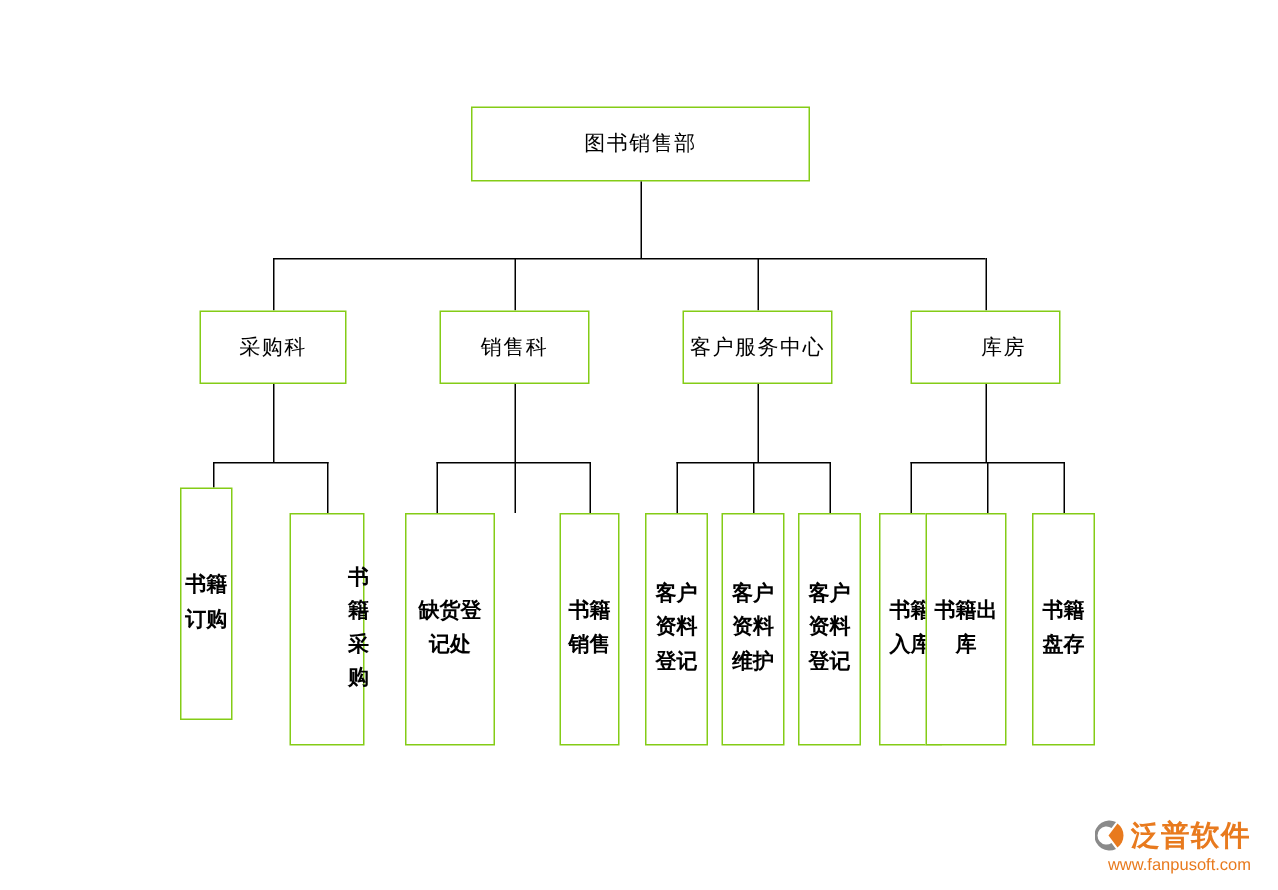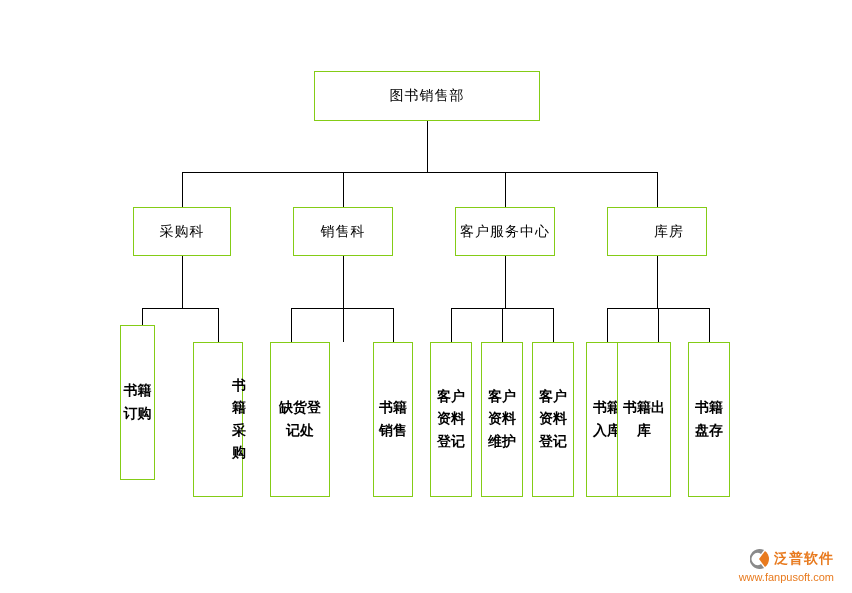--- a/index.html
+++ b/index.html
@@ -45,21 +45,21 @@
     font-family: "Liberation Sans", sans-serif;
   }
   #watermark .brand-row {
     display: flex;
     align-items: center;
     justify-content: flex-end;
     gap: 4px;
   }
   #watermark .brand-name {
     color: #e87a1e;
-    font-size: 14px;
+    font-size: 19px;
     font-weight: bold;
     letter-spacing: 1px;
   }
   #watermark .brand-url {
     color: #e87a1e;
     font-size: 11px;
     margin-top: 1px;
   }
 </style>
 </head>

